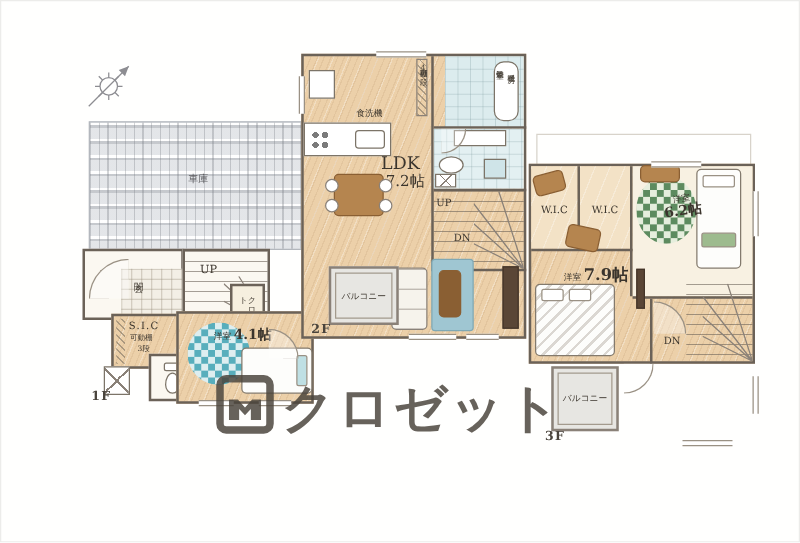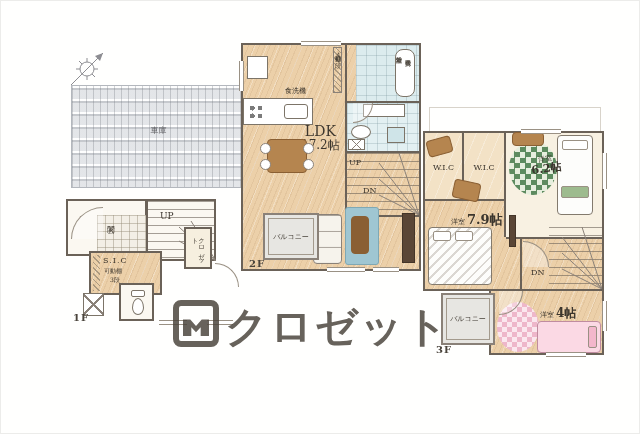--- a/index.html
+++ b/index.html
@@ -83,21 +83,21 @@
       <line x1="13" y1="24" x2="17" y2="24"></line>
         <line x1="31" y1="24" x2="35" y2="24"></line>
       <line x1="16" y1="16" x2="19" y2="19"></line>
         <line x1="29" y1="29" x2="32" y2="32"></line>
       <line x1="32" y1="16" x2="29" y2="19"></line>
         <line x1="19" y1="29" x2="16" y2="32"></line>
     </g>
     <polygon points="40,8 32,11 37,16" fill="#8d8d92"></polygon>
   </svg>
 
-  <div class="garage" style="left:70px;top:84px;width:175px;height:103px">
+  <div class="garage" style="left:70px;top:96px;width:175px;height:103px">
     <div class="lbl" style="left:50%;top:45%;transform:translate(-50%,-50%);font-size:8px;color:#5c5c60">車庫</div>
   </div>
 
   <div class="room" style="left:65px;top:198px;width:81px;height:57px"></div>
   <div class="tile" style="left:96px;top:214px;width:49px;height:40px"></div>
   <div class="arc" style="left:70px;top:206px;width:32px;height:32px"></div>
   <div class="vtext" style="left:106px;top:219px;font-size:7.5px">玄関</div>
 
   <div class="room steps" style="left:145px;top:198px;width:70px;height:62px">
     <div class="lbl" style="left:12px;top:10px;font-size:9px">UP</div>
@@ -116,20 +116,29 @@
     <div class="lbl" style="left:13px;top:15px;font-size:6px">可動棚</div>
     <div class="lbl" style="left:19px;top:24px;font-size:6px">3段</div>
   </div>
 
   <div class="room" style="left:118px;top:282px;width:35px;height:38px">
     <div class="tank" style="left:10px;top:5px;width:14px;height:7px"></div>
     <div class="toilet" style="left:11px;top:13px;width:12px;height:17px"></div>
   </div>
   <div class="xbox" style="left:82px;top:292px;width:21px;height:23px"></div>
 
+  <div class="room wood" style="left:140px;top:248px;width:110px;height:74px">
+    <div class="rug rug-teal" style="left:7px;top:7px;width:50px;height:50px"></div>
+    <div class="bed" style="left:50px;top:27px;width:57px;height:37px">
+      <div class="pillow" style="right:3px;top:5px;width:9px;height:25px;background:#bfe0e4"></div>
+    </div>
+    <div class="lbl" style="left:28px;top:6px">
+      <span class="rl-sm">洋室</span><span class="rl-lg">4.1帖</span>
+    </div>
+  </div>
   <div class="win" style="left:158px;top:319px;width:28px;height:5px"></div>
   <div class="win" style="left:206px;top:319px;width:26px;height:5px"></div>
   <div class="flabel" style="left:72px;top:311px">1F</div>
 
   <div class="room wood" style="left:240px;top:42px;width:180px;height:228px;border-width:2.5px"></div>
   <div class="wallv" style="left:344px;top:44px;width:2px;height:172px"></div>
 
   <div class="bath" style="left:355px;top:44px;width:63px;height:57px">
     <div class="fixture" style="left:39px;top:4px;width:20px;height:48px;border-radius:8px"></div>
     <div class="vtext" style="left:40px;top:7px;font-size:6px">浴室乾燥</div>
@@ -229,29 +238,20 @@
     <div class="pillow" style="left:26px;top:3px;width:18px;height:10px"></div>
   </div>
   <div class="dark" style="left:508px;top:214px;width:7px;height:32px"></div>
 
   <div class="abs steps" style="left:548px;top:226px;width:53px;height:62px"></div>
   <svg class="abs" style="left:561px;top:226px" width="40" height="62">
     <path d="M0 10 L40 62 M0 26 L40 62 M0 42 L40 62 M20 0 L40 62" stroke="#8a8178" stroke-width="1" fill="none"></path>
   </svg>
   <div class="lbl" style="left:530px;top:267px;font-size:8px">DN</div>
 
-  <div class="room wood" style="left:488px;top:288px;width:115px;height:66px;border-width:2.5px">
-    <div class="rug rug-pink" style="left:6px;top:11px;width:42px;height:50px"></div>
-    <div class="lbl" style="left:49px;top:12px">
-      <span class="rl-sm">洋室</span><span class="rl-lg" style="font-size:12px">4帖</span>
-    </div>
-    <div class="bed-pink" style="left:46px;top:30px;width:64px;height:32px">
-      <div class="pillow" style="right:3px;top:4px;width:9px;height:22px;background:#f3b7cb"></div>
-    </div>
-  </div>
 
   <div class="balcony" style="left:440px;top:292px;width:54px;height:52px">
     <div class="rail"></div>
     <div class="lbl" style="left:50%;top:50%;transform:translate(-50%,-50%);font-size:7px">バルコニー</div>
   </div>
 
   <div class="win-v" style="left:601px;top:152px;width:5px;height:36px"></div>
   <div class="win-v" style="left:601px;top:300px;width:5px;height:30px"></div>
   <div class="win" style="left:545px;top:351px;width:40px;height:5px"></div>
   <div class="win" style="left:520px;top:128px;width:40px;height:5px"></div>

